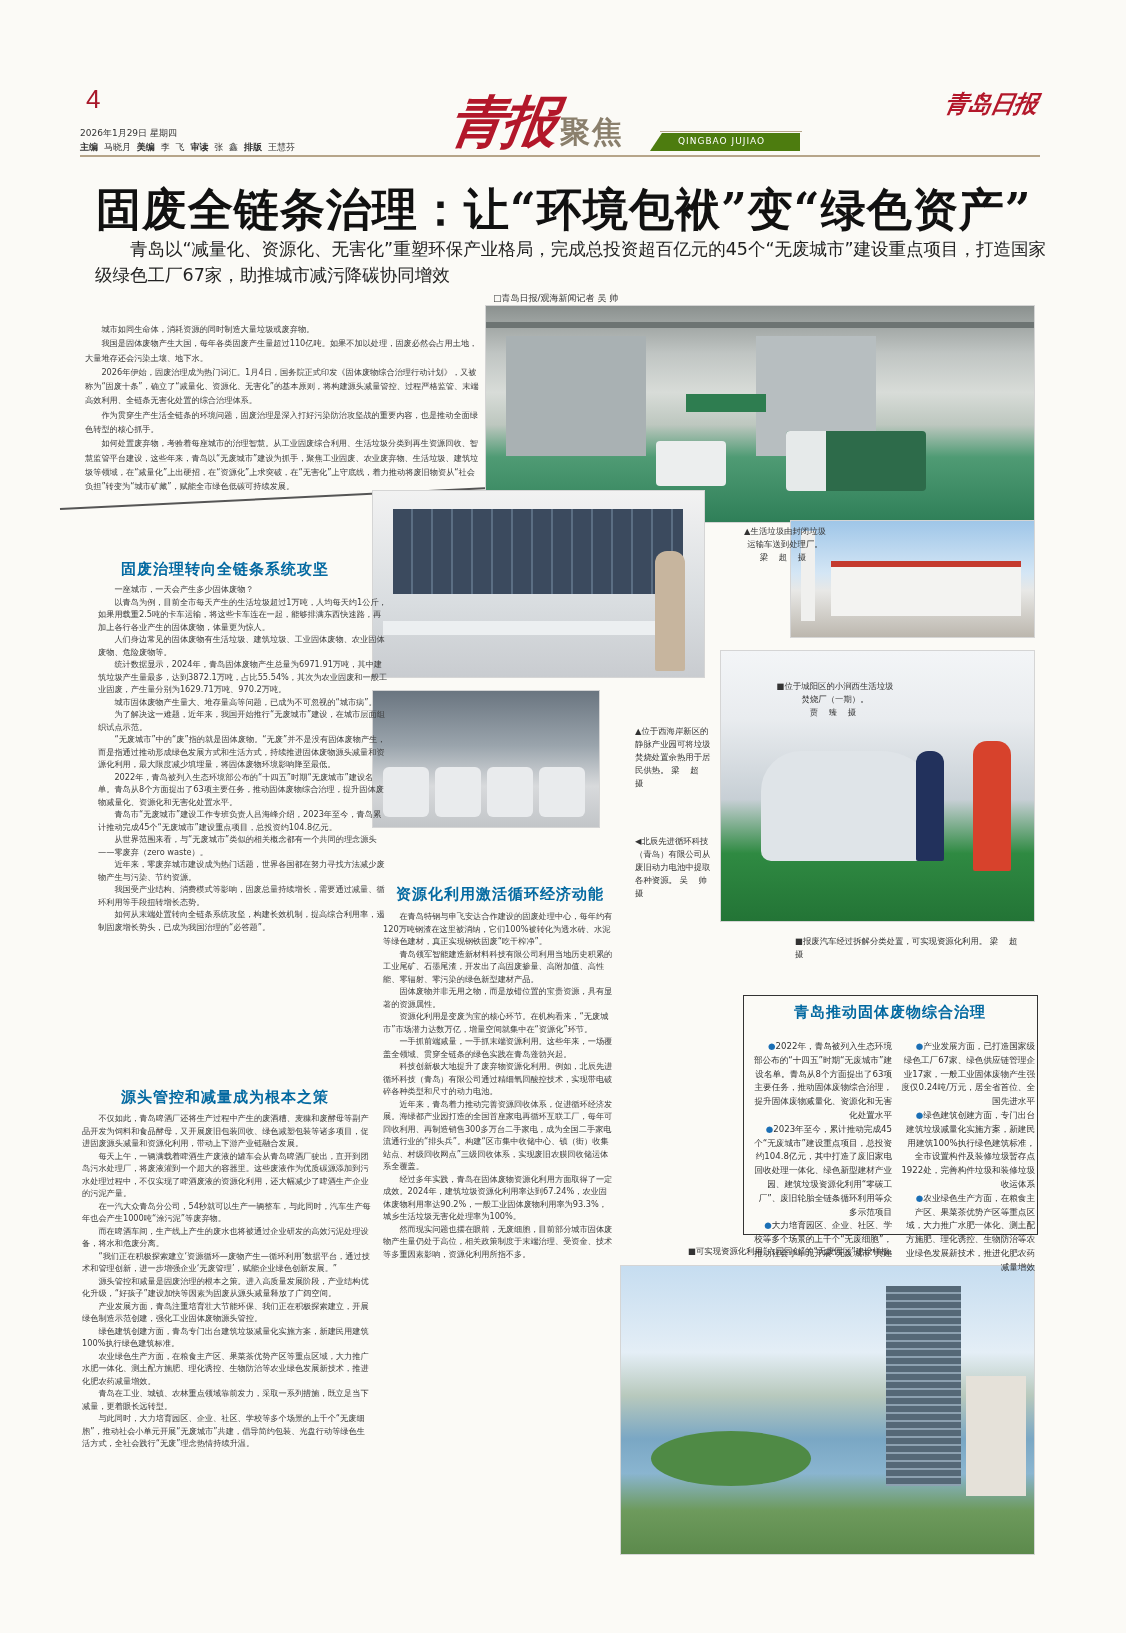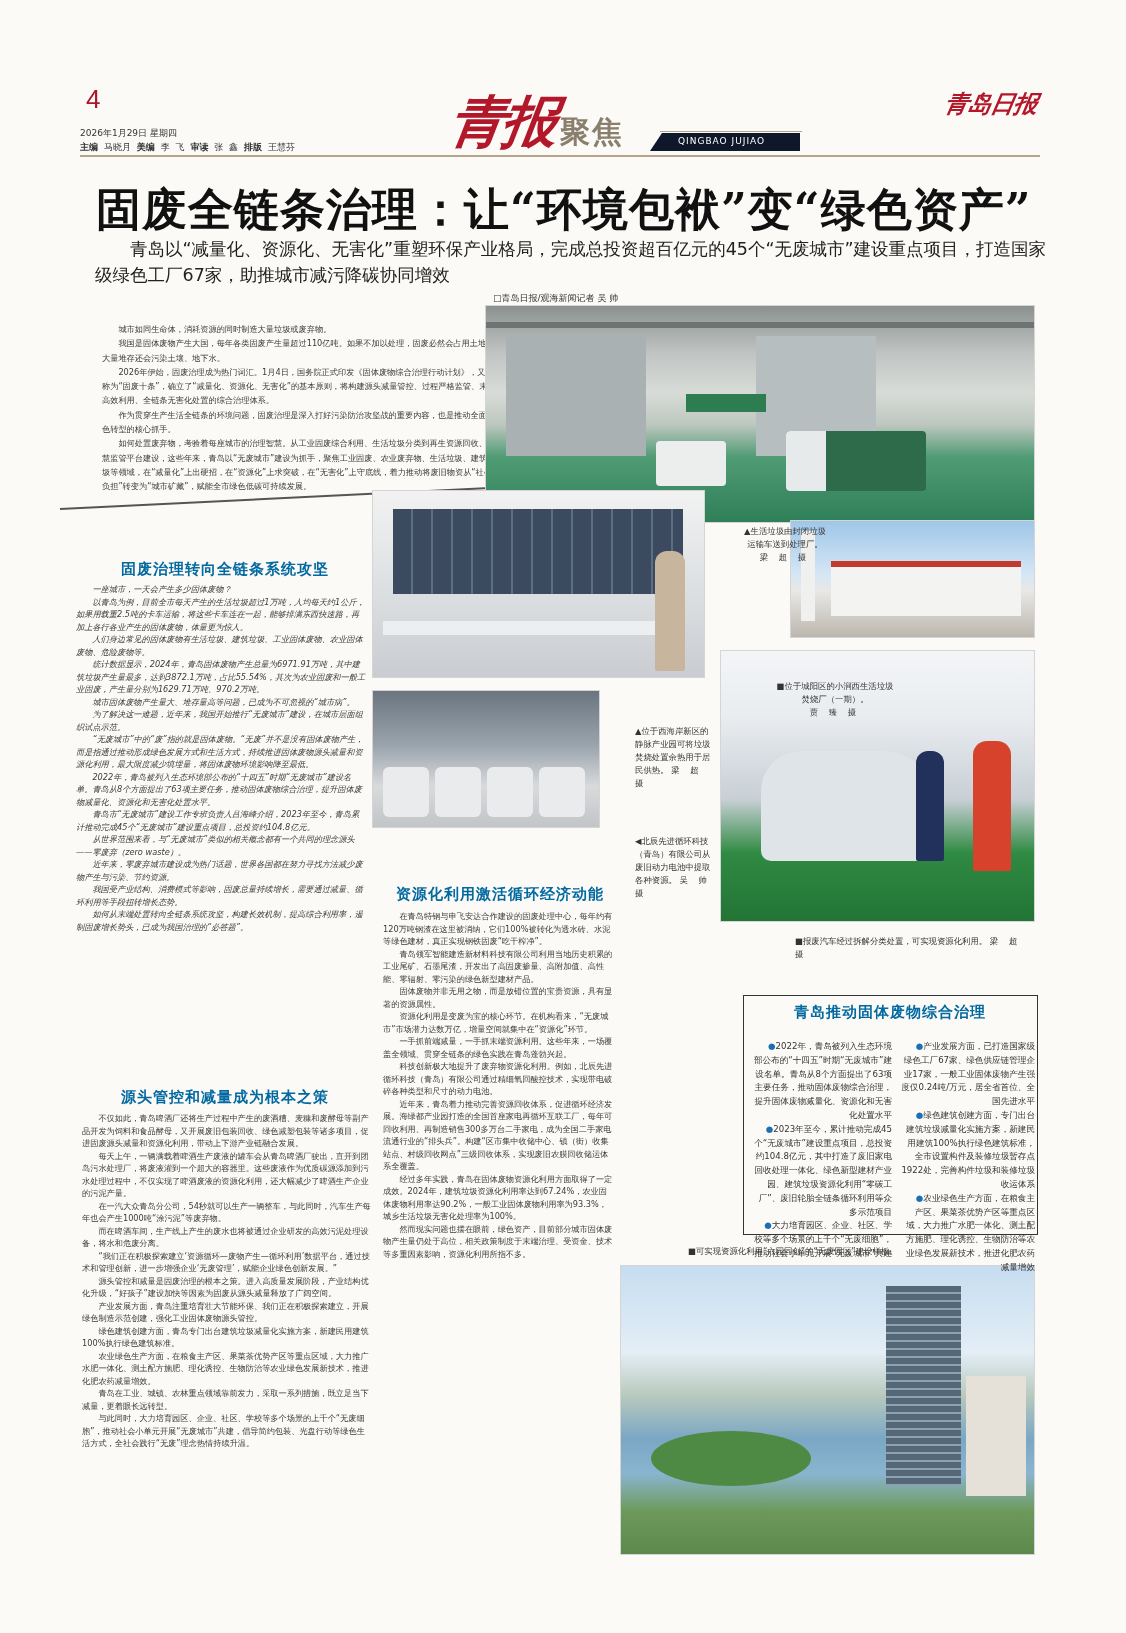--- a/index.html
+++ b/index.html
@@ -6,33 +6,33 @@
   body { width: 1126px; height: 1633px; background: #f6f4ef; font-family: "DejaVu Serif", serif; color: #2a2a2a; position: relative; overflow: hidden; }
   .page { position: absolute; left: 0; top: 0; width: 1126px; height: 1633px; background: #fbfaf6; }
 
   
   .page-num { position: absolute; left: 86px; top: 84px; font-family: "Liberation Sans", sans-serif; font-size: 26px; color: #a8182a; font-weight: normal; }
   .date-line { position: absolute; left: 80px; top: 127px; font-family: "DejaVu Sans", sans-serif; font-size: 9px; color: #333; }
   .staff-line { position: absolute; left: 80px; top: 141px; font-family: "DejaVu Sans", sans-serif; font-size: 9px; color: #333; word-spacing: 3px; }
   .staff-line b { font-weight: bold; }
   .brand-logo { position: absolute; left: 450px; top: 85px; font-family: "DejaVu Serif", serif; font-size: 56px; color: #b3172a; font-style: italic; font-weight: bold; letter-spacing: -4px; transform: skew(-8deg); }
   .brand-section { position: absolute; left: 560px; top: 112px; font-family: "DejaVu Serif", serif; font-size: 30px; font-weight: bold; color: #8a7f6c; letter-spacing: 2px; }
-  .brand-tag { position: absolute; left: 650px; top: 133px; width: 150px; height: 18px; background: #0f172a; clip-path: polygon(12px 0, 100% 0, 100% 100%, 0 100%); }
+  .brand-tag { position: absolute; left: 650px; top: 133px; width: 150px; height: 18px; background: #4d7c0f; clip-path: polygon(12px 0, 100% 0, 100% 100%, 0 100%); }
   .brand-tag span { position: absolute; left: 28px; top: 3px; font-family: "DejaVu Sans", sans-serif; font-size: 9px; color: #fff; letter-spacing: 1px; }
   .brand-tag-line { position: absolute; left: 660px; top: 131px; width: 142px; height: 1px; background: #b6a58a; }
   .paper-name { position: absolute; left: 945px; top: 88px; font-family: "DejaVu Serif", serif; font-size: 24px; color: #b3172a; font-style: italic; font-weight: bold; transform: skew(-10deg); letter-spacing: -1px; }
   .head-rule { position: absolute; left: 80px; top: 155px; width: 960px; height: 2px; background: #b6a58a; }
 
   
   .headline { position: absolute; left: 96px; top: 180px; width: 950px; font-family: "DejaVu Serif", serif; font-size: 45px; font-weight: bold; color: #111; letter-spacing: 1px; white-space: nowrap; }
   .subhead { position: absolute; left: 95px; top: 236px; width: 955px; font-family: "DejaVu Sans", sans-serif; font-size: 17.5px; line-height: 26px; color: #222; text-indent: 2em; }
   .byline { position: absolute; left: 493px; top: 292px; font-family: "DejaVu Sans", sans-serif; font-size: 9px; color: #333; }
 
   
-  .intro { position: absolute; left: 102px; top: 322px; width: 398px; font-size: 8.2px; line-height: 14.3px; color: #3a3a3a; font-family: "DejaVu Sans", sans-serif; }
+  .intro { position: absolute; left: 85px; top: 322px; width: 398px; font-size: 8.2px; line-height: 14.3px; color: #3a3a3a; font-family: "DejaVu Sans", sans-serif; }
   .intro p { text-indent: 2em; }
   .band-line { position: absolute; left: 60px; top: 508px; width: 740px; height: 2px; background: #555; transform: rotate(-2.8deg); transform-origin: left; }
 
   
   .photo { position: absolute; overflow: hidden; border: 1px solid #d5d5d5; }
   .photo-facility { left: 485px; top: 305px; width: 550px; height: 218px; background:
       linear-gradient(180deg, #8b918f 0%, #c0c5c3 22%, #d8dcd8 40%, #bdc7bf 55%, #4f9b74 70%, #2f7f58 100%); }
   .photo-facility .beam { position:absolute; left:0; right:0; top:16px; height:6px; background:#6d7473; }
   .photo-facility .wall1 { position:absolute; left:20px; top:30px; width:140px; height:120px; background:#a9b1b3; }
   .photo-facility .wall2 { position:absolute; left:270px; top:30px; width:120px; height:120px; background:#b7bec0; }
@@ -75,21 +75,21 @@
 
   
   .section-title { position: absolute; font-family: "DejaVu Serif", serif; font-weight: bold; font-size: 15px; color: #0369a1; text-align: center; letter-spacing: 1px; }
   .st-1 { left: 80px; top: 560px; width: 290px; }
   .st-2 { left: 80px; top: 1088px; width: 290px; }
   .st-3 { left: 380px; top: 885px; width: 240px; }
   .st-4 { left: 745px; top: 1003px; width: 290px; }
 
   .col-text { position: absolute; font-family: "DejaVu Sans", sans-serif; font-size: 8.2px; line-height: 12.5px; color: #3b3b3b; }
   .col-text p { text-indent: 2em; }
-  .ct-1 { left: 76px; top: 583px; width: 290px; font-style: italic; }
+  .ct-1 { left: 98px; top: 583px; width: 290px; }
   .ct-2 { left: 82px; top: 1112px; width: 290px; }
   .ct-3 { left: 383px; top: 910px; width: 230px; }
 
   
   .box { position: absolute; left: 743px; top: 995px; width: 295px; height: 240px; border: 1px solid #333; background: #fbfaf6; }
   .box-col { position: absolute; font-family: "DejaVu Sans", sans-serif; font-size: 8.6px; line-height: 13.8px; color: #333; }
   .box-col p { text-indent: 1em; text-align: right; }
   .bc-1 { left: 752px; top: 1040px; width: 140px; }
   .bc-2 { left: 900px; top: 1040px; width: 135px; }
   .dot { color: #1b6fb5; }
@@ -223,21 +223,21 @@
   <h2 class="section-title st-3">资源化利用激活循环经济动能</h2>
   <div class="col-text ct-3">
     <p>在青岛特钢与申飞安达合作建设的固废处理中心，每年约有120万吨钢渣在这里被消纳，它们100%被转化为透水砖、水泥等绿色建材，真正实现钢铁固废“吃干榨净”。</p>
     <p>青岛领军智能建造新材料科技有限公司利用当地历史积累的工业尾矿、石墨尾渣，开发出了高固废掺量、高附加值、高性能、零辐射、零污染的绿色新型建材产品。</p>
     <p>固体废物并非无用之物，而是放错位置的宝贵资源，具有显著的资源属性。</p>
     <p>资源化利用是变废为宝的核心环节。在机构看来，“无废城市”市场潜力达数万亿，增量空间就集中在“资源化”环节。</p>
     <p>一手抓前端减量，一手抓末端资源利用。这些年来，一场覆盖全领域、贯穿全链条的绿色实践在青岛蓬勃兴起。</p>
     <p>科技创新极大地提升了废弃物资源化利用。例如，北辰先进循环科技（青岛）有限公司通过精细氧回酸控技术，实现带电破碎各种类型和尺寸的动力电池。</p>
     <p>近年来，青岛着力推动完善资源回收体系，促进循环经济发展。海绿都产业园打造的全国首座家电再循环互联工厂，每年可回收利用、再制造销售300多万台二手家电，成为全国二手家电流通行业的“排头兵”。构建“区市集中收储中心、镇（街）收集站点、村级回收网点”三级回收体系，实现废旧农膜回收储运体系全覆盖。</p>
     <p>经过多年实践，青岛在固体废物资源化利用方面取得了一定成效。2024年，建筑垃圾资源化利用率达到67.24%，农业固体废物利用率达90.2%，一般工业固体废物利用率为93.3%，城乡生活垃圾无害化处理率为100%。</p>
-    <p>然而现实问题也摆在眼前，绿色资产，目前部分城市固体废物产生量仍处于高位，相关政策制度于末端治理、受资金、技术等多重因素影响，资源化利用所指不多。</p>
+    <p>然而现实问题也摆在眼前，无废细胞，目前部分城市固体废物产生量仍处于高位，相关政策制度于末端治理、受资金、技术等多重因素影响，资源化利用所指不多。</p>
   </div>
 
   <div class="box"></div>
   <h2 class="section-title st-4">青岛推动固体废物综合治理</h2>
   <div class="box-col bc-1">
     <p><span class="dot">●</span><span>2022年，青岛被列入生态环境部公布的“十四五”时期“无废城市”建设名单。青岛从8个方面提出了63项主要任务，推动固体废物综合治理，提升固体废物减量化、资源化和无害化处置水平</span></p>
     <p><span class="dot">●</span><span>2023年至今，累计推动完成45个“无废城市”建设重点项目，总投资约104.8亿元，其中打造了废旧家电回收处理一体化、绿色新型建材产业园、建筑垃圾资源化利用“零碳工厂”、废旧轮胎全链条循环利用等众多示范项目</span></p>
     <p><span class="dot">●</span><span>大力培育园区、企业、社区、学校等多个场景的上千个“无废细胞”，推动社会小单元开展“无废城市”共建</span></p>
   </div>
   <div class="box-col bc-2">

